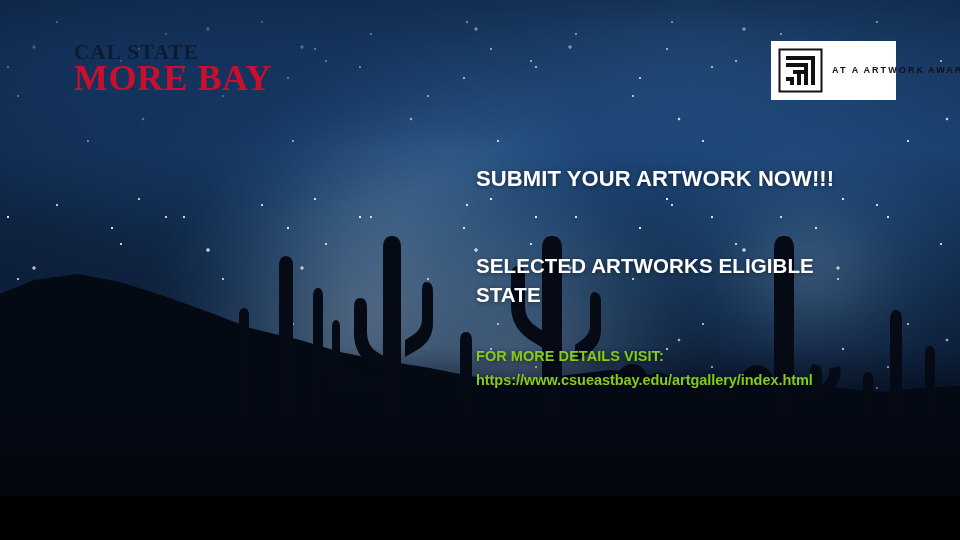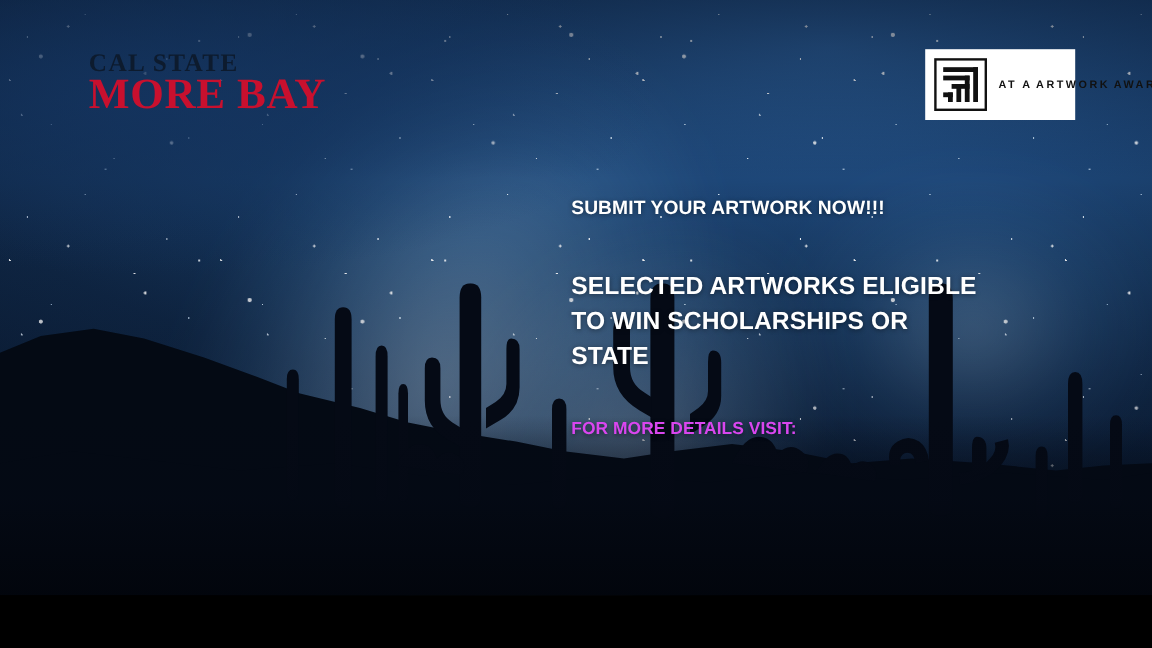--- a/index.html
+++ b/index.html
@@ -176,30 +176,30 @@
     transform-origin:left center;
     text-shadow:0 1px 5px rgba(0,0,0,.38);
   }
   .subhead div{white-space:nowrap;}
 
   
   .right-col{position:absolute;left:476px;top:163px;width:420px;}
   .rc-line{
     color:#fff;
     font-weight:700;
-    font-size:16px;
+    font-size:22px;
     line-height:1.42;
     letter-spacing:.1px;
     text-shadow:0 1px 4px rgba(0,0,0,.45);
   }
-  .rc-block{margin-top:38px;}
+  .rc-block{margin-top:57px;}
   .rc-block .rc-line{font-size:20.5px;}
   .rc-details{margin-top:36px;}
   .rc-details .rc-small{
-    color:#d946ef;
+    color:#84cc16;
     font-weight:700;
     font-size:14.5px;
     line-height:1.62;
     letter-spacing:.05px;
     text-shadow:0 1px 4px rgba(0,0,0,.5);
     white-space:nowrap;
   }
   .rc-details .rc-url{letter-spacing:-.05px;}
 </style>
 </head>
@@ -294,23 +294,23 @@
         <span>AWARDS</span>
       </span>
     </div>
 
 
     <div class="right-col">
       <div class="rc-line">SUBMIT YOUR ARTWORK NOW!!!</div>
 
       <div class="rc-block">
         <div class="rc-line">SELECTED ARTWORKS ELIGIBLE</div>
-        <div class="rc-line">TO WIN SCHOLARSHIPS OR</div>
         <div class="rc-line">STATE</div>
       </div>
 
       <div class="rc-details">
         <div class="rc-small">FOR MORE DETAILS VISIT:</div>
+        <div class="rc-small rc-url">https://www.csueastbay.edu/artgallery/index.html</div>
       </div>
     </div>
 
   </div>
 </div>
 
 </body></html>

